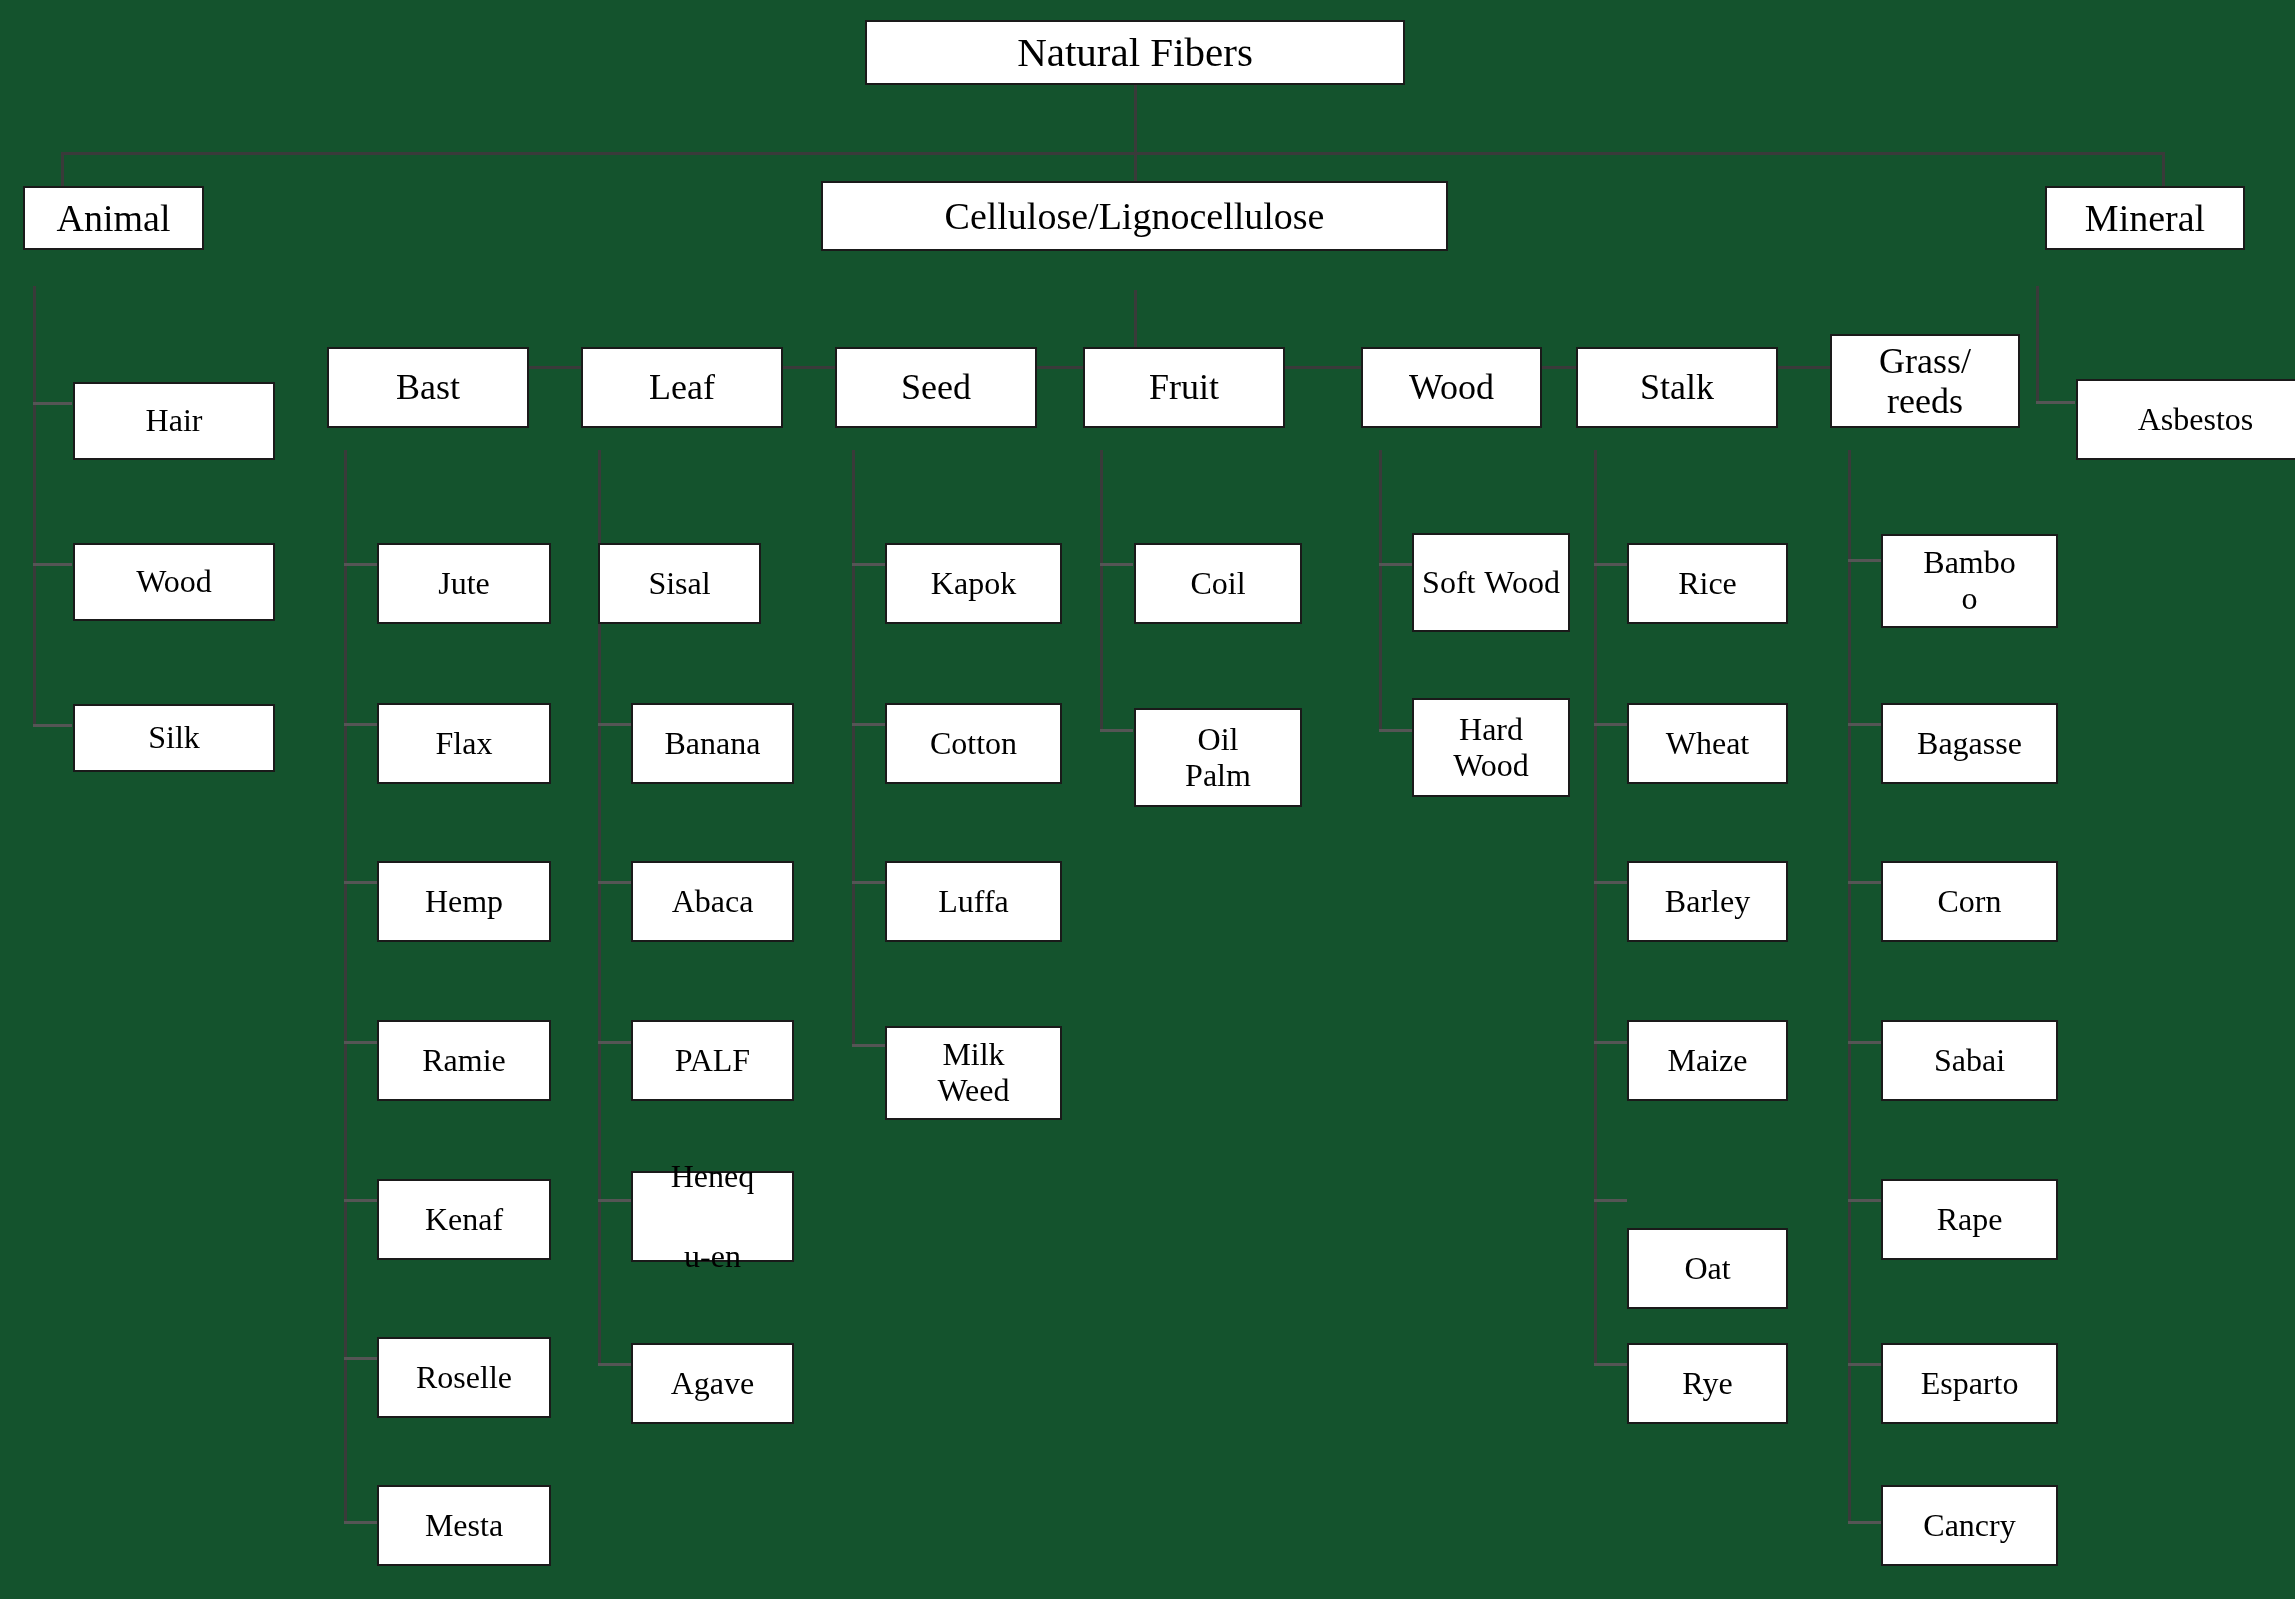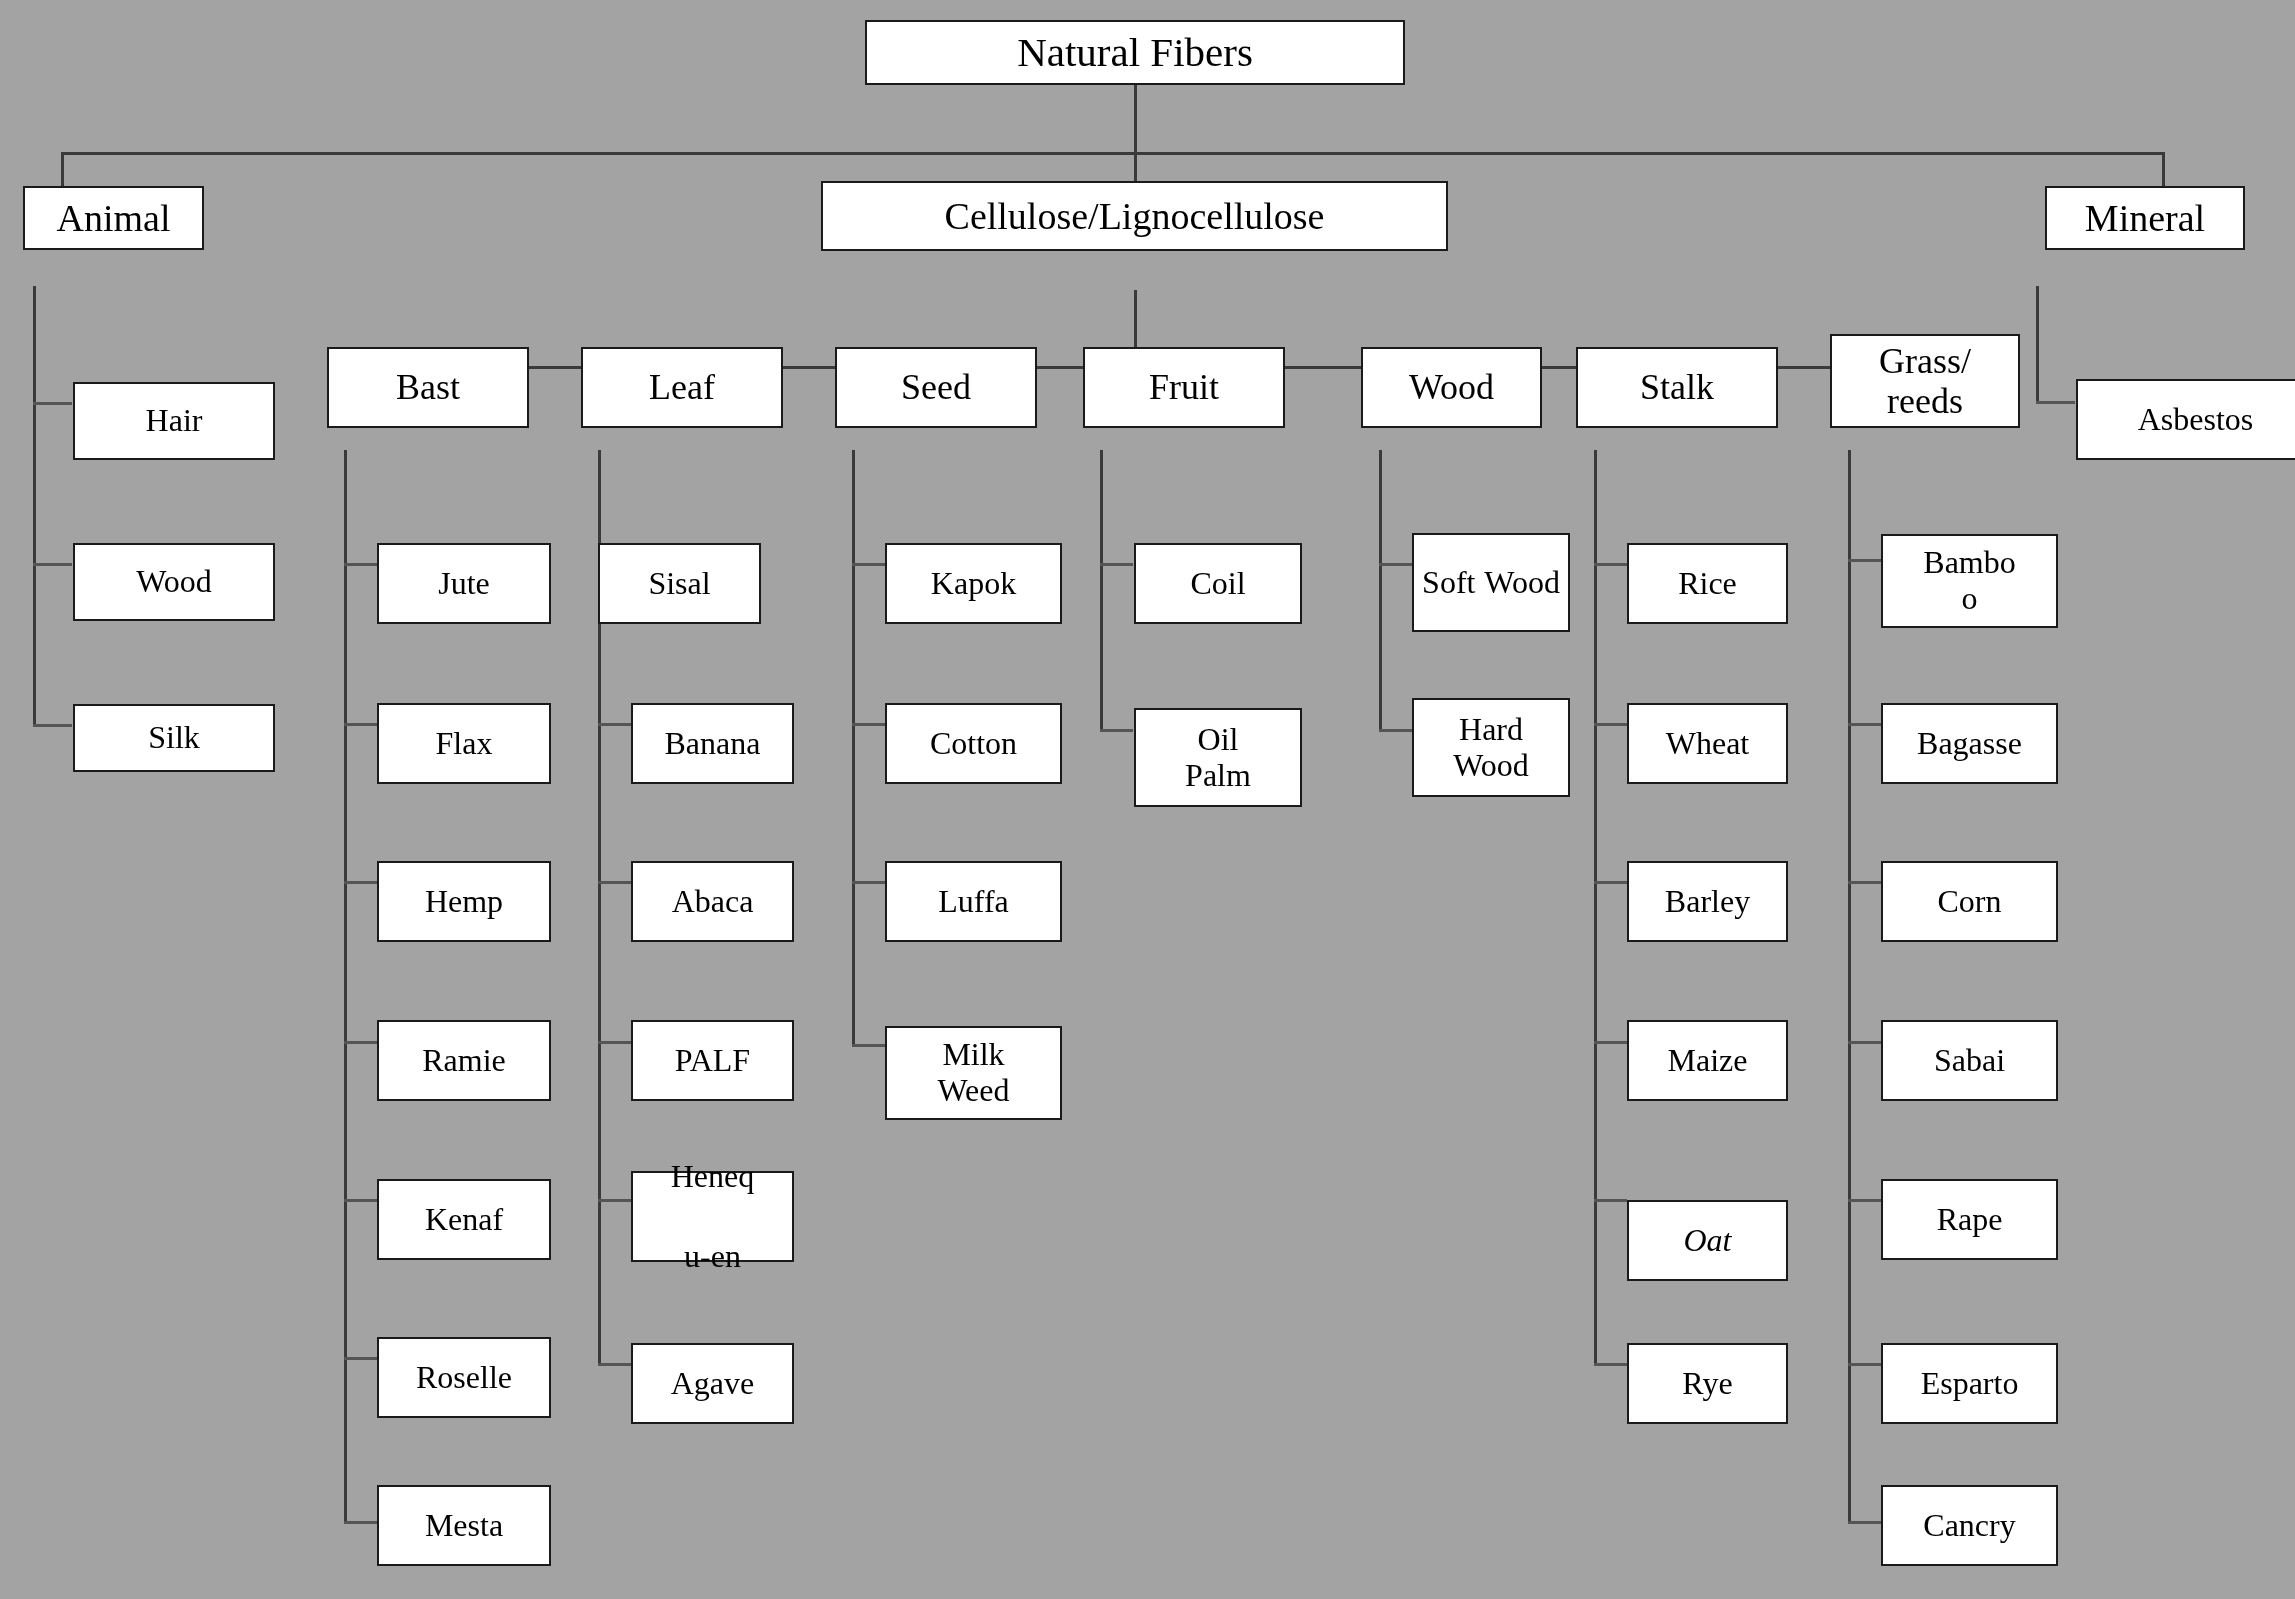--- a/index.html
+++ b/index.html
@@ -5,21 +5,21 @@
 <style>
   html, body {
     margin: 0;
     padding: 0;
     background: #ffffff;
   }
   #canvas {
     position: relative;
     width: 2295px;
     height: 1600px;
-    background: #a3a3a3;
+    background: #14532d;
     font-family: "Liberation Serif", "DejaVu Serif", serif;
     overflow: hidden;
   }
   .node {
     position: absolute;
     box-sizing: border-box;
     border: 2.9px solid #1a1a1a;
     background: #ffffff;
     display: flex;
     align-items: center;
@@ -251,21 +251,21 @@
   </div>
   <div class="node leaf" style="left:1627px; top:671px; width:161px; height:81px;">
     <span>Wheat</span>
   </div>
   <div class="node leaf" style="left:1627px; top:829px; width:161px; height:81px;">
     <span>Barley</span>
   </div>
   <div class="node leaf" style="left:1627px; top:988px; width:161px; height:81px;">
     <span>Maize</span>
   </div>
-  <div class="node leaf" style="left:1627px; top:1168px; width:161px; height:81px;font-style:italic;">
+  <div class="node leaf" style="left:1627px; top:1196px; width:161px; height:81px;">
     <span>Oat</span>
   </div>
   <div class="node leaf" style="left:1627px; top:1311px; width:161px; height:81px;">
     <span>Rye</span>
   </div>
 
   <div class="node leaf" style="left:1881px; top:502px; width:177px; height:94px; flex-direction:column;">
     <span>Bambo</span>
     <span>o</span>
   </div>

